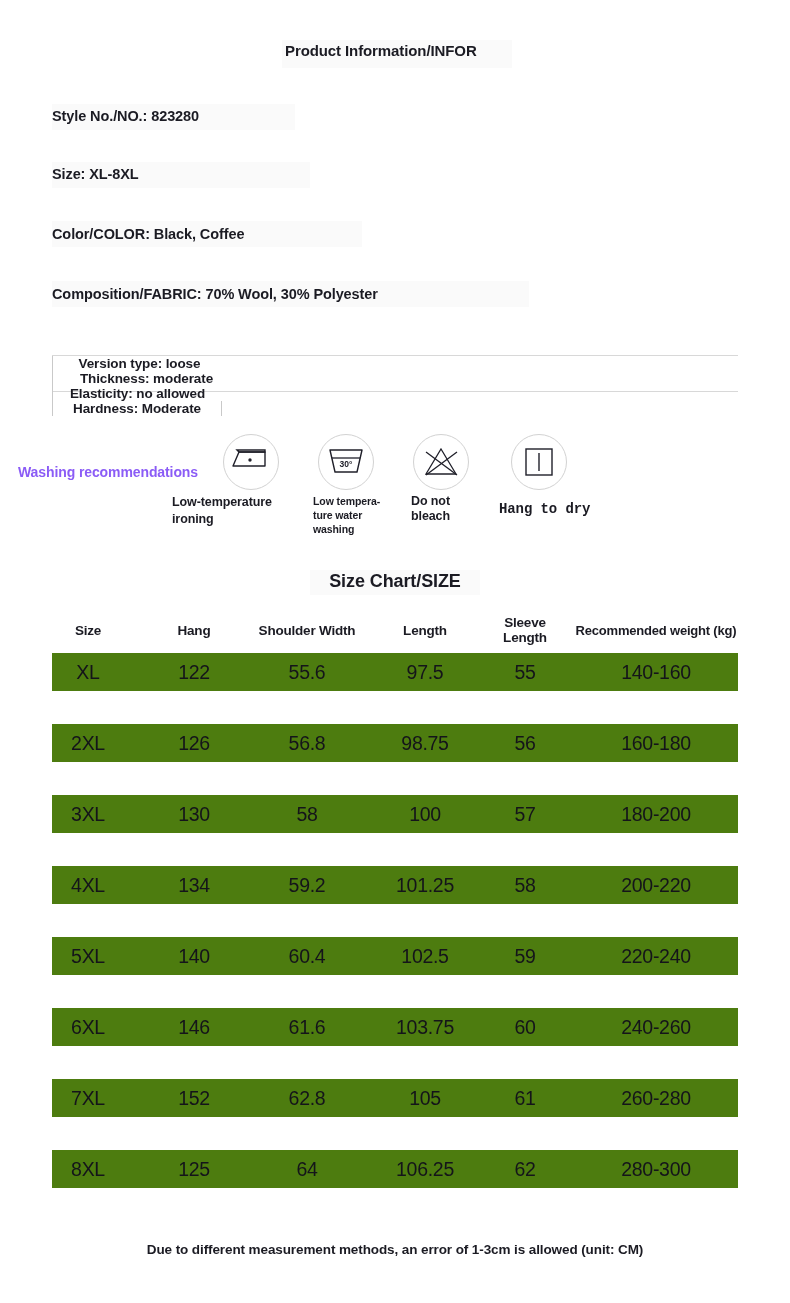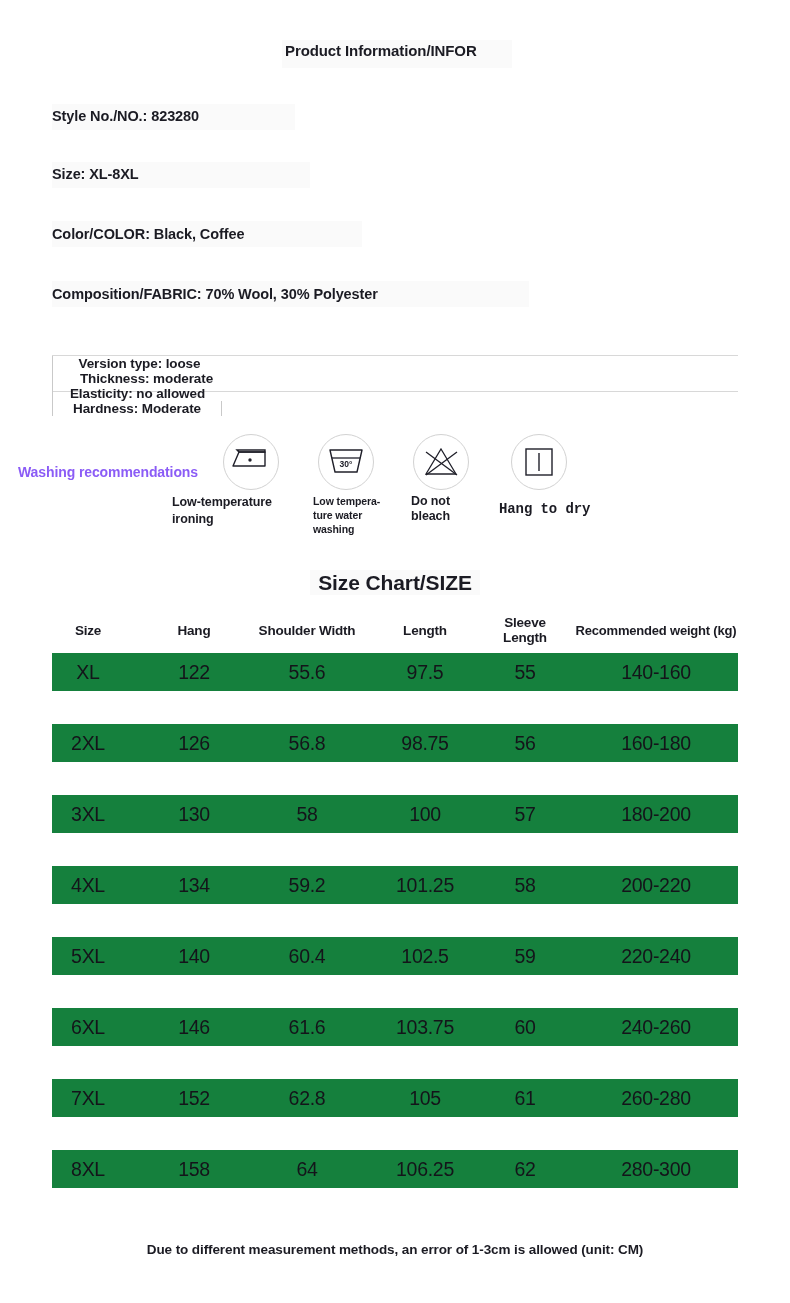--- a/index.html
+++ b/index.html
@@ -112,21 +112,21 @@
     letter-spacing: -0.1px;
   }
 
   
   .chart-title {
     position: absolute;
     left: 0;
     top: 571px;
     width: 790px;
     text-align: center;
-    font-size: 21px;
+    font-size: 18px;
     font-weight: bold;
     letter-spacing: -0.1px;
     color: #1b1b23;
   }
   .chart-title-wash {
     position: absolute;
     left: 310px;
     top: 570px;
     width: 170px;
     height: 25px;
@@ -156,21 +156,21 @@
     align-items: center;
     justify-content: center;
     height: 46px;
     box-sizing: border-box;
   }
 
   .data-row {
     position: relative;
     height: 38px;
     margin-bottom: 33px;
-    background: #15803d;
+    background: #4d7c0f;
   }
   .data-cell {
     position: absolute;
     top: 0;
     height: 38px;
     display: flex;
     align-items: center;
     justify-content: center;
     font-size: 19.5px;
     font-weight: normal;
@@ -337,21 +337,21 @@
       <div class="data-cell col0">7XL</div>
       <div class="data-cell col1">152</div>
       <div class="data-cell col2">62.8</div>
       <div class="data-cell col3">105</div>
       <div class="data-cell col4">61</div>
       <div class="data-cell col5">260-280</div>
     </div>
 
     <div class="data-row">
       <div class="data-cell col0">8XL</div>
-      <div class="data-cell col1">158</div>
+      <div class="data-cell col1">125</div>
       <div class="data-cell col2">64</div>
       <div class="data-cell col3">106.25</div>
       <div class="data-cell col4">62</div>
       <div class="data-cell col5">280-300</div>
     </div>
   </div>
 
   <div class="footer-note">Due to different measurement methods, an error of 1-3cm is allowed (unit: CM)</div>
 
 </div>

